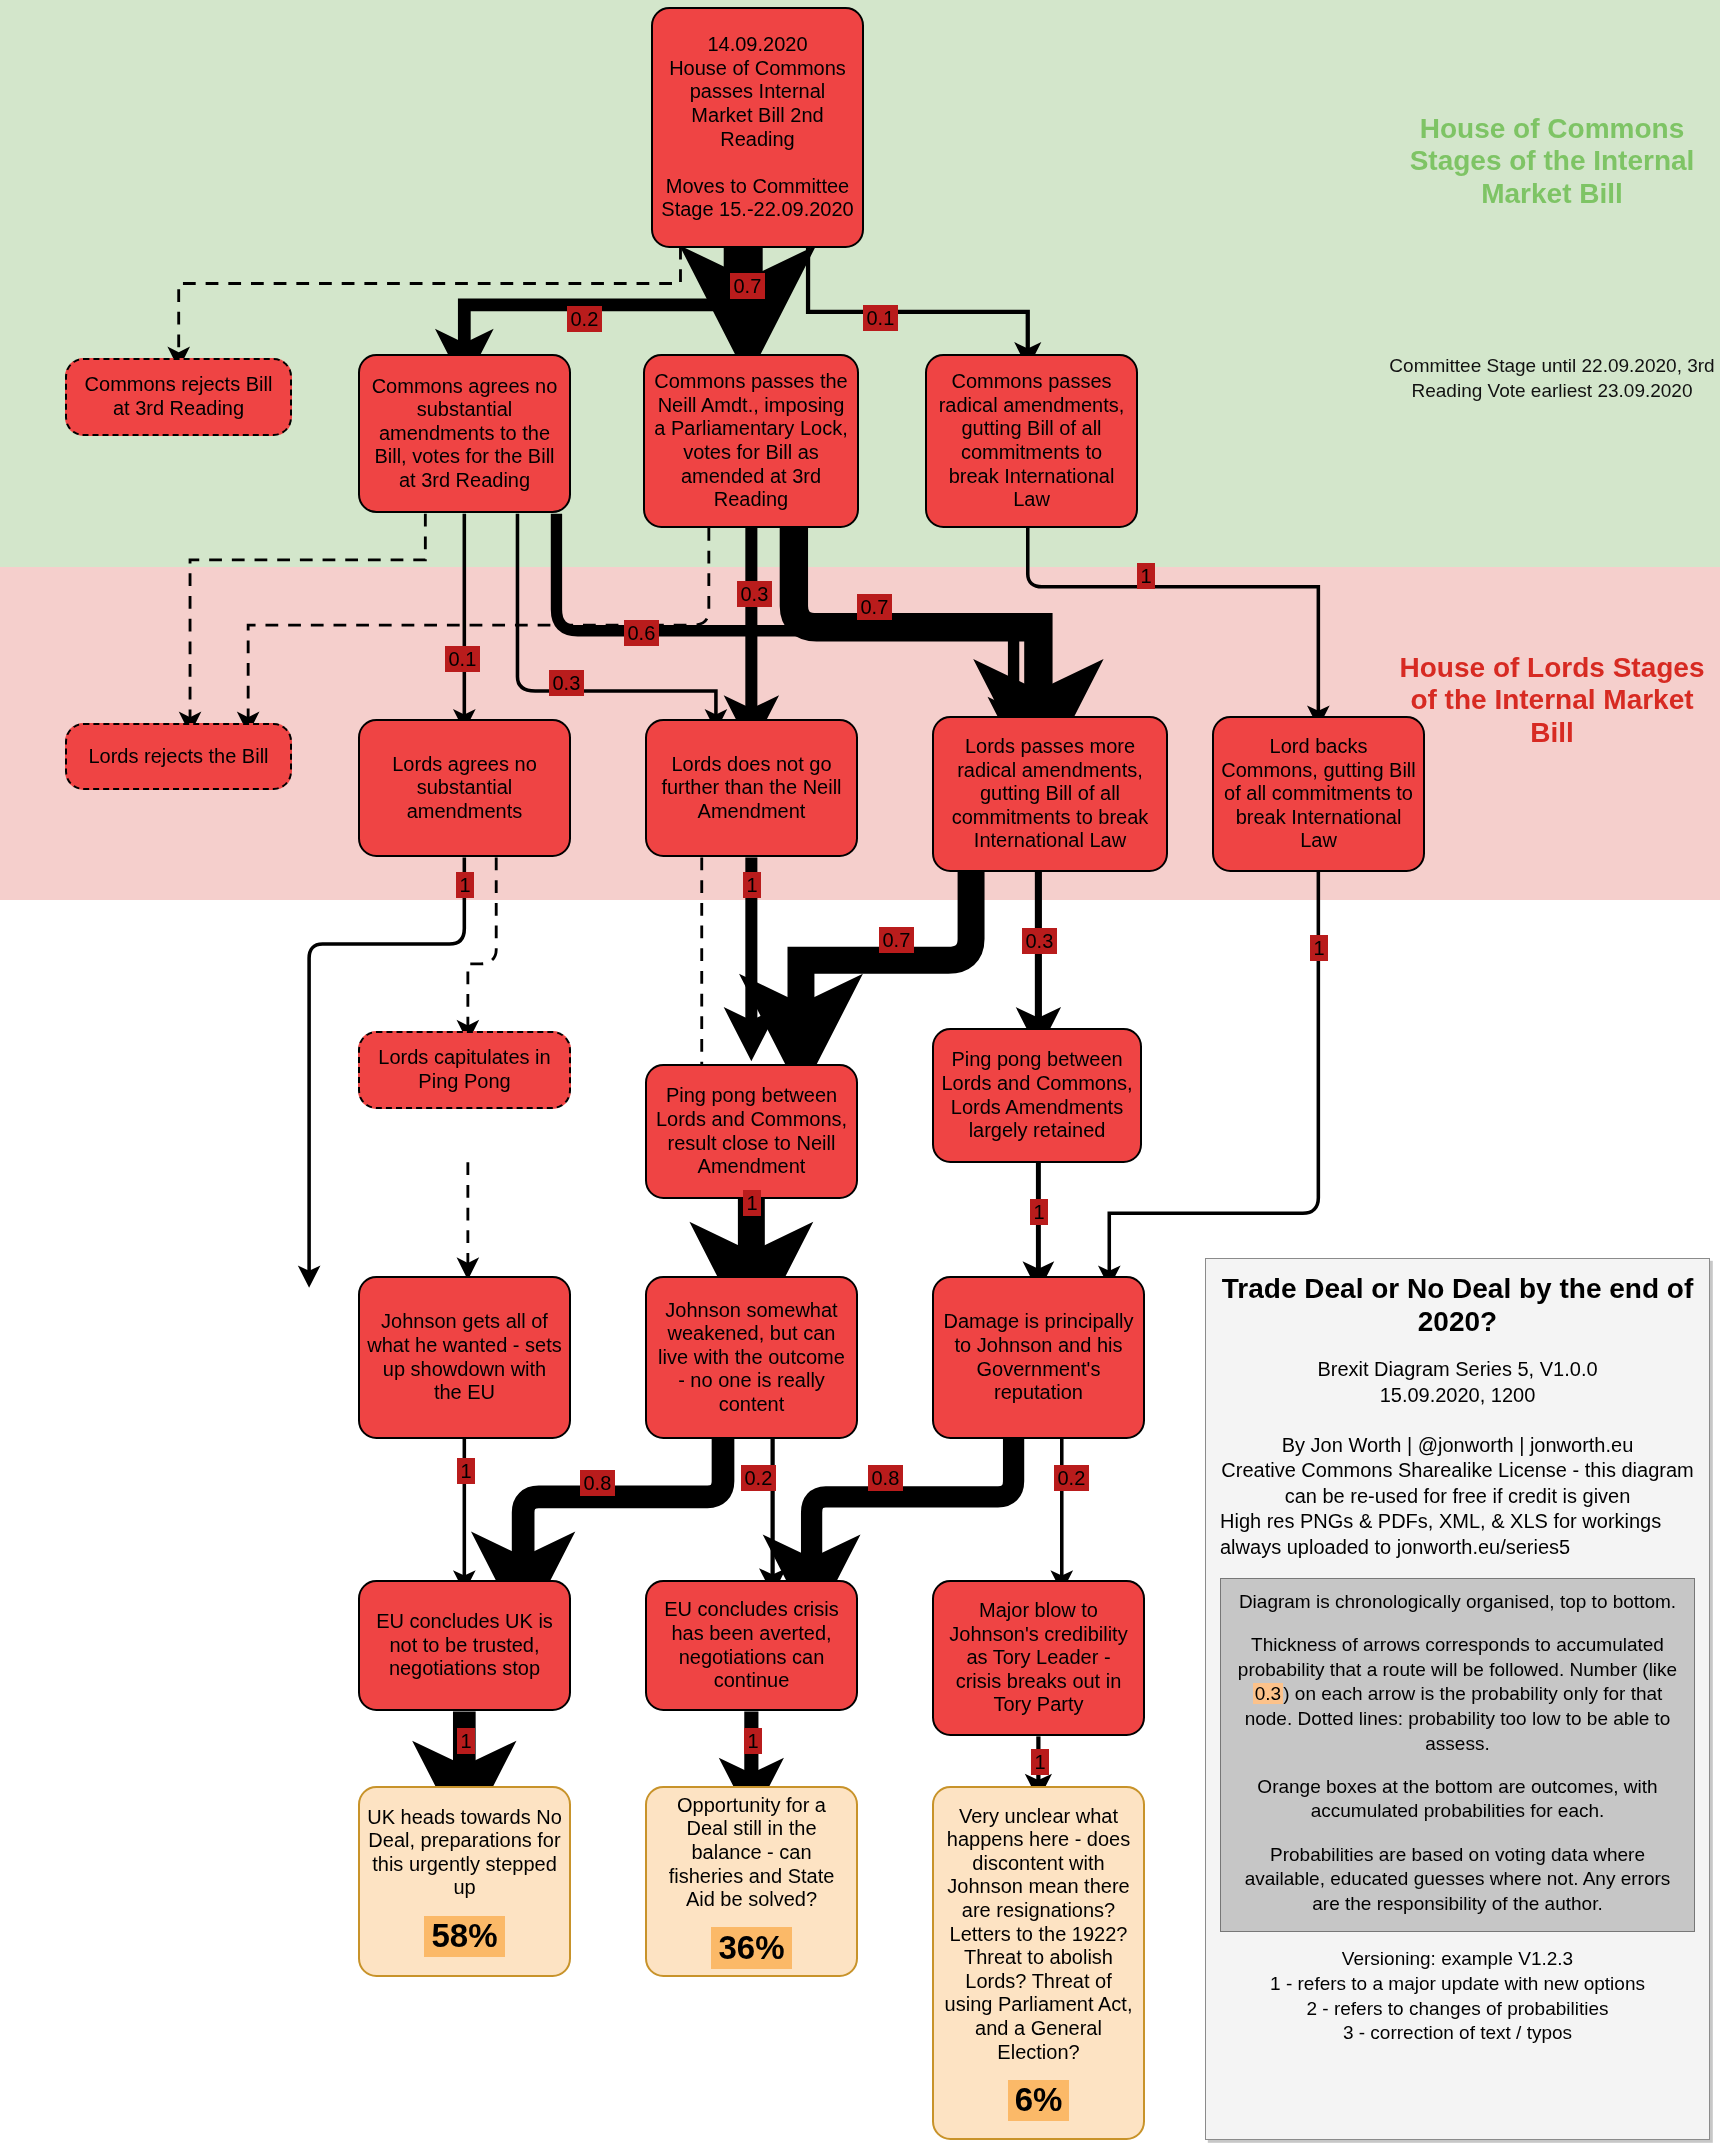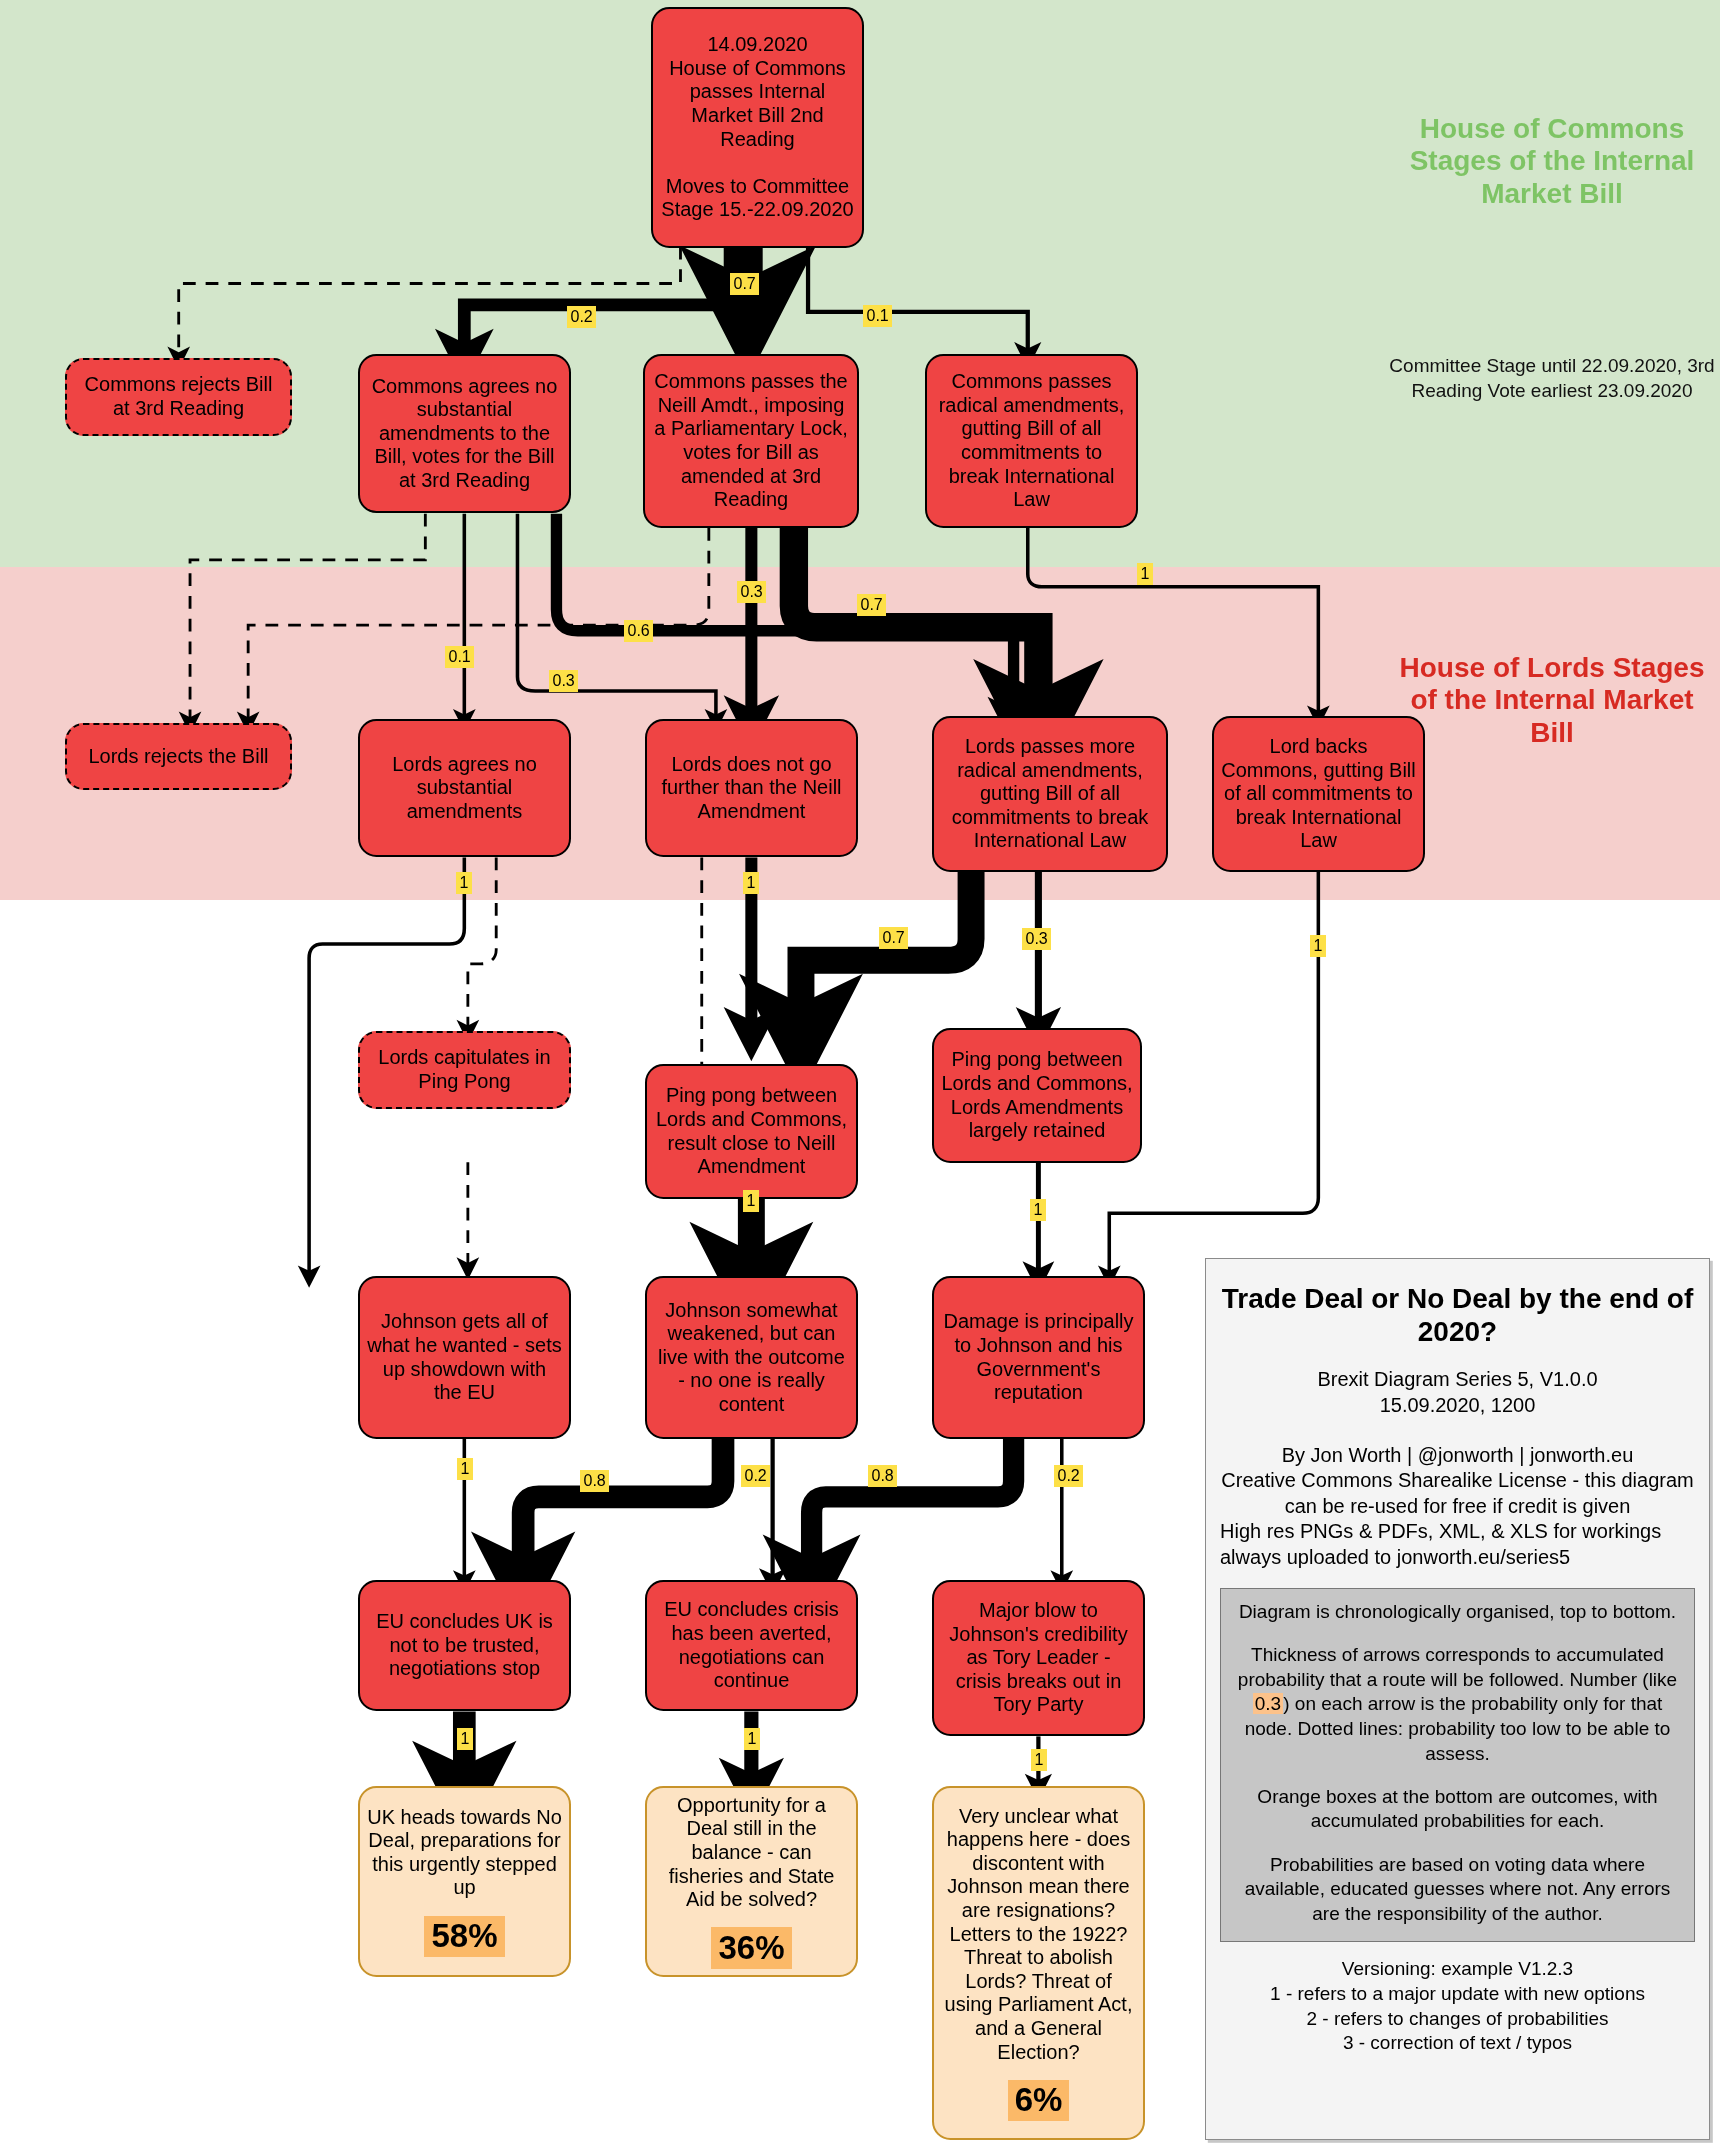--- a/index.html
+++ b/index.html
@@ -24,28 +24,28 @@
   
   .node{position:absolute;box-sizing:border-box;background:#ef4444;border:2.1px solid #000;
         border-radius:18.4px;display:flex;flex-direction:column;align-items:center;
         justify-content:center;text-align:center;font-size:20px;line-height:1.18;color:#000;
         padding:5.7px 7px;}
   .node.dashed{border-style:dashed;border-width:2.1px;}
   .node.outcome{background:#fde3c3;border:2.1px solid #c8932a;border-radius:18.4px;}
   .node .pct{font-size:33px;font-weight:bold;background:#fbb968;padding:1.4px 7px;margin-top:15.6px;}
 
   
-  .plabel{position:absolute;background:#fde047;color:#000;font-size:16px;line-height:1;
+  .plabel{position:absolute;background:#b91c1c;color:#000;font-size:20px;line-height:1;
           padding:2.8px 3.5px 3.5px 3.5px;z-index:6;white-space:nowrap;}
 
   
   #legend{position:absolute;left:1205px;top:1258px;width:505px;height:882px;
           background:#f4f4f4;border:1.4px solid #8b8b8b;box-sizing:border-box;
           box-shadow:2.8px 2.8px 0 rgba(0,0,0,.22);padding:12.8px 14px;}
-  #legend h1{font-size:28px;margin:10px 0 0 0;text-align:center;line-height:1.2;}
+  #legend h1{font-size:28px;margin:0 0 0 0;text-align:center;line-height:1.2;}
   #legend .sub{font-size:20px;text-align:center;margin-top:18.4px;line-height:1.28;}
   #legend .credit{font-size:20px;text-align:center;margin-top:24px;line-height:1.28;}
   #legend .hires{font-size:20px;line-height:1.28;}
   #legend .grey{margin-top:17px;background:#c6c6c6;border:1.4px solid #777;padding:11.3px 8.5px;
                 font-size:19px;text-align:center;line-height:1.3;}
   #legend .grey p{margin:0 0 18.4px 0;}
   #legend .grey p:last-child{margin-bottom:2.8px;}
   #legend .ver{font-size:19px;text-align:center;margin-top:15.6px;line-height:1.3;}
   .inline-prob{background:#fcc28a;padding:0 2.1px;}
 </style>

